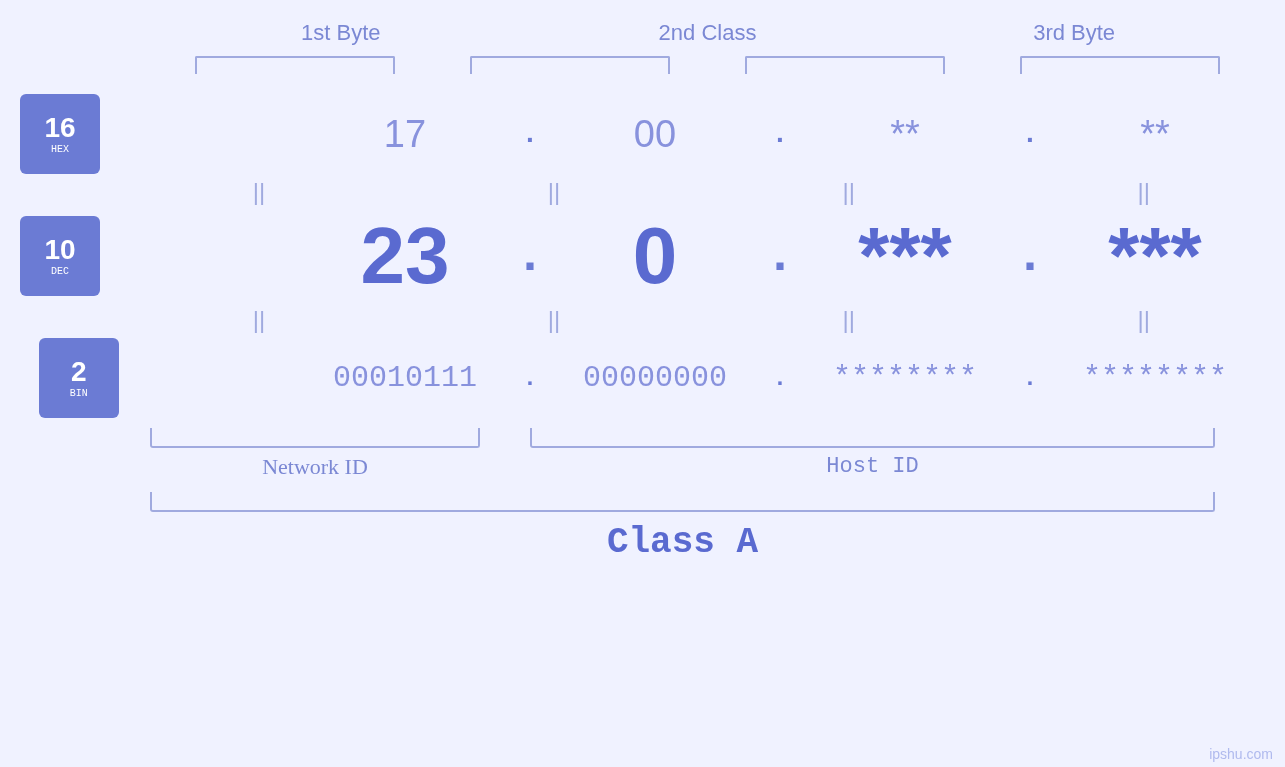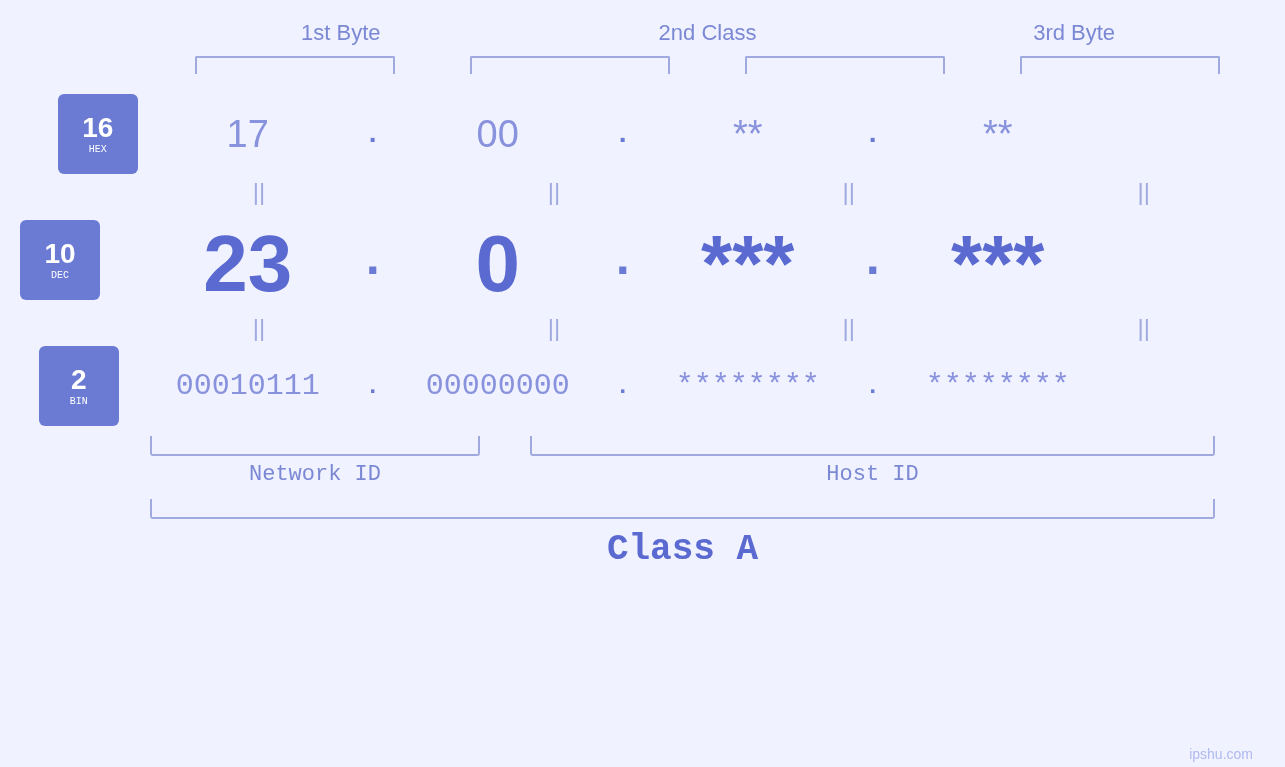--- a/index.html
+++ b/index.html
@@ -79,21 +79,21 @@
 
     .base-label {
       font-size: 10px;
       font-family: Liberation Mono, monospace;
       font-weight: 400;
     }
 
     .data-row {
       display: flex;
       align-items: center;
-      justify-content: flex-start;
+      justify-content: flex-end;
       width: 100%;
     }
 
     .cell {
       width: 220px;
       text-align: center;
       color: #6b7bd4;
       position: relative;
     }
 
@@ -118,21 +118,20 @@
     .hex-row .dot-sep {
       font-size: 28px;
     }
 
     
     .dec-row .cell-value {
       font-size: 80px;
       font-weight: bold;
       font-family: Arial, sans-serif;
       color: #5a6ad0;
-      margin-top: 8px;
     }
 
     .dec-row .dot-sep {
       font-size: 50px;
       font-weight: bold;
     }
 
     
     .bin-row .cell-value {
       font-size: 30px;
@@ -158,21 +157,21 @@
       font-size: 24px;
       font-family: Arial, sans-serif;
     }
 
     .eq-spacer {
       width: 30px;
     }
 
     .footer-text {
       position: absolute;
-      right: 32px;
+      right: 12px;
       bottom: 5px;
       color: #b0baee;
       font-size: 14px;
       font-family: Arial, sans-serif;
     }
 
   </style>
 </head>
 <body>
 
@@ -187,21 +186,21 @@
   <div class="bracket-row">
     <div class="bracket"></div>
     <div class="bracket"></div>
     <div class="bracket"></div>
     <div class="bracket"></div>
   </div>
 
   <div style="display:flex; width:1245px; flex:1; flex-direction:column;">
 
     <div style="display:flex; align-items:center; margin-bottom:0;">
-      <div style="width:130px; display:flex; justify-content:flex-end; align-items:center;">
+      <div style="width:130px; display:flex; justify-content:flex-start; align-items:center;">
         <div class="base-badge">
           <span class="base-number">16</span>
           <span class="base-label">HEX</span>
         </div>
       </div>
       <div class="data-row hex-row">
         <div class="cell">
           <span class="cell-value">17</span>
         </div>
         <div class="dot-sep" style="font-size:28px;">.</div>
@@ -300,21 +299,21 @@
     <div style="display:flex; align-items:flex-start; margin-top:10px;">
       <div style="width:130px;"></div>
       <div style="flex:1; position:relative;">
 
         <div style="display:flex; margin-bottom:6px;">
           <div style="width:330px; height:20px; border:2px solid #a0aadf; border-top:none; border-radius:0 0 3px 3px;"></div>
           <div style="flex:1; height:20px; border:2px solid #a0aadf; border-top:none; border-radius:0 0 3px 3px; margin-left:50px;"></div>
         </div>
 
         <div style="display:flex; margin-bottom:12px;">
-          <div style="width:330px; text-align:center; color:#7b88d4; font-size:22px; font-family:Liberation Mono, monospace;">Network ID</div>
+          <div style="width:330px; text-align:center; color:#7b88d4; font-size:22px; font-family:Liberation Serif, serif;">Network ID</div>
           <div style="flex:1; text-align:center; color:#7b88d4; font-size:22px; font-family:'Courier New',monospace; margin-left:50px;">Host ID</div>
         </div>
 
         <div style="width:100%; height:20px; border:2px solid #a0aadf; border-top:none; border-radius:0 0 3px 3px; margin-bottom:10px;"></div>
 
         <div style="text-align:center; color:#5a6ad0; font-size:36px; font-family:'Courier New',monospace; font-weight:bold;">Class A</div>
       </div>
       <div style="width:50px;"></div>
     </div>
 

